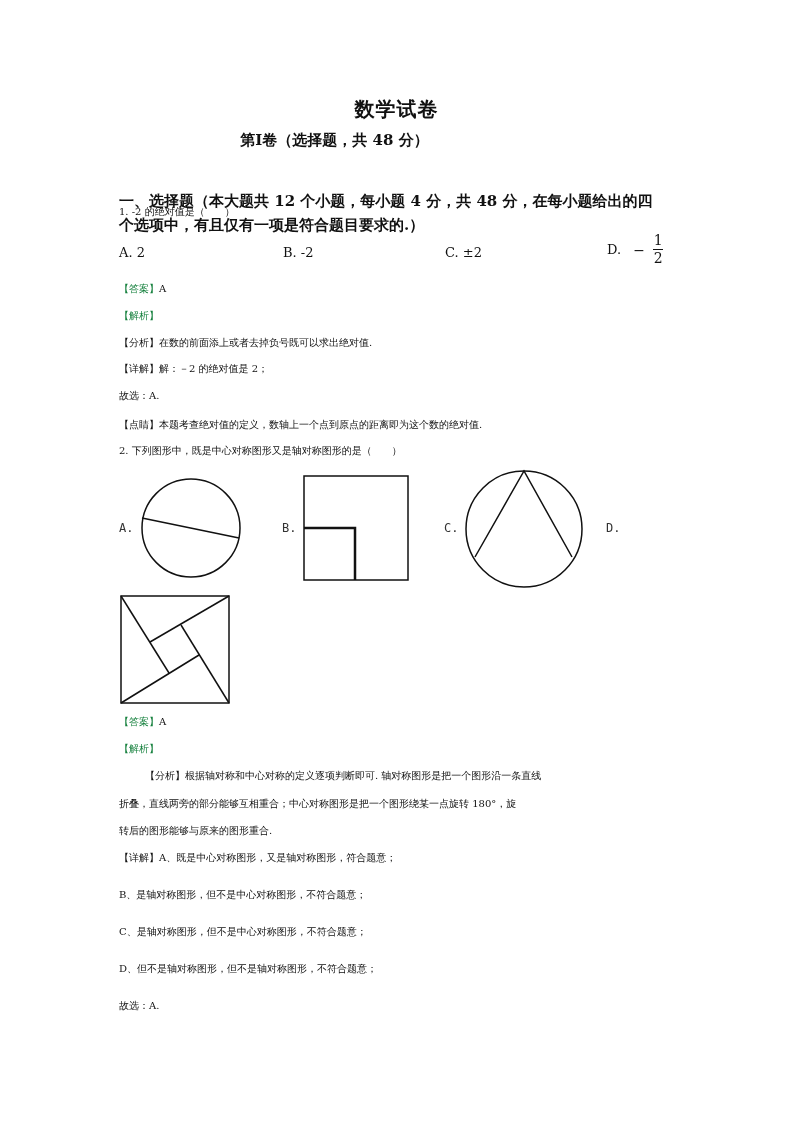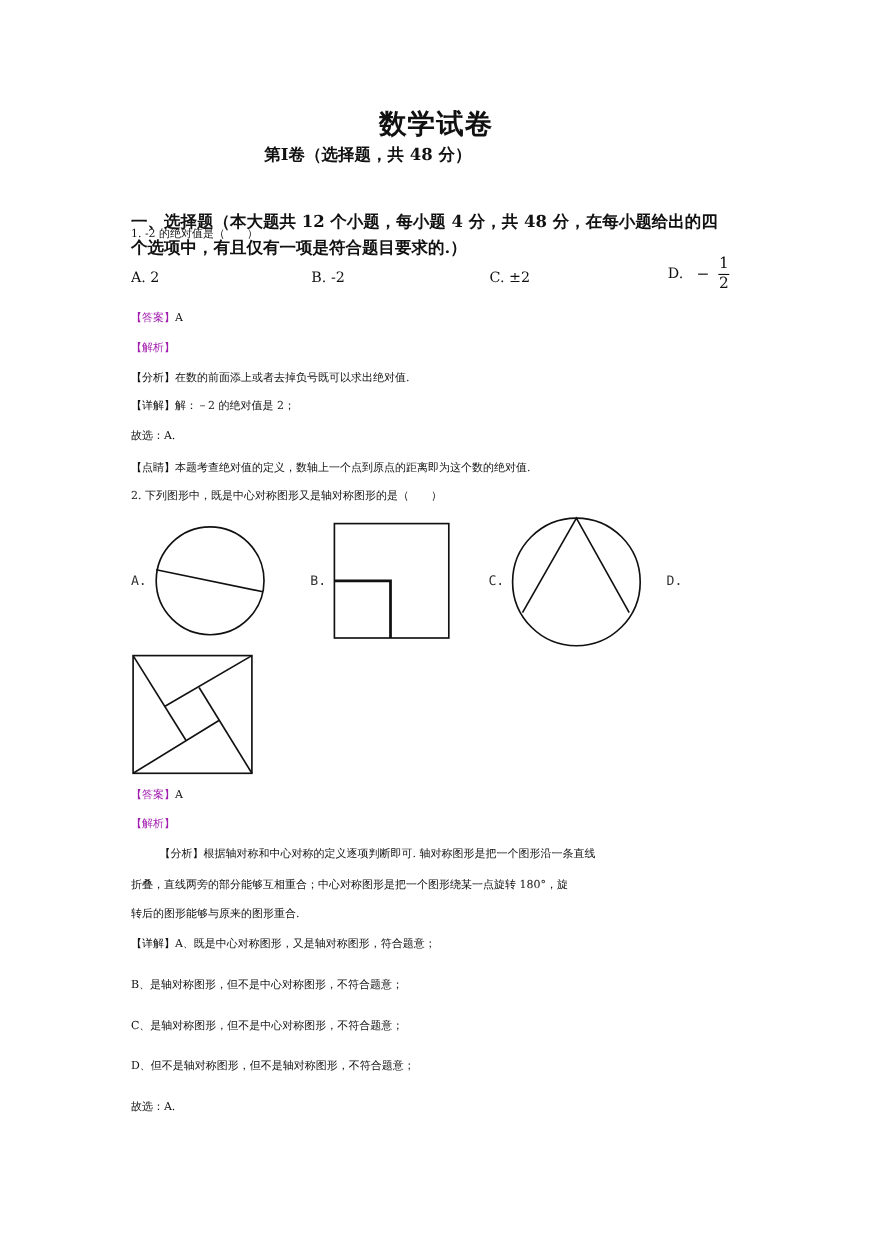--- a/index.html
+++ b/index.html
@@ -1,23 +1,23 @@
 <!DOCTYPE html>
 <html><head>
 <meta charset="utf-8">
 <style>
   html, body { margin: 0; padding: 0; background: #ffffff; }
   body { width: 793px; height: 1122px; position: relative; overflow: hidden;
          font-family: "DejaVu Serif", "Liberation Serif", serif; color: #111; }
   .abs { position: absolute; white-space: nowrap; }
-  .title { left: 0; width: 793px; text-align: center; top: 96px; font-size: 25px; font-weight: bold; letter-spacing: 1px; }
+  .title { left: 0; width: 793px; text-align: center; top: 96px; font-size: 20px; font-weight: bold; letter-spacing: 1px; }
   .subtitle { left: 0; width: 669px; text-align: center; top: 131px; font-size: 15px; font-weight: bold; }
   .section { left: 119px; font-size: 15px; font-weight: bold; margin-top: 35px; }
   .line { left: 119px; font-size: 10px; }
-  .tag-blue { color: #a21caf; }
+  .tag-blue { color: #15803d; }
   .opt { font-size: 13px; }
   .frac { display: inline-flex; flex-direction: column; align-items: center; vertical-align: middle; margin-left: 4px; font-size: 14px; line-height: 17px; }
   .frac .bar { width: 10px; border-top: 1px solid #111; }
   .fig-label { font-family: "DejaVu Sans Mono", "Liberation Mono", monospace; font-size: 12px; color: #333; }
   svg { position: absolute; overflow: visible; }
 </style>
 </head>
 <body>
 
 <div class="abs title">数学试卷</div>

